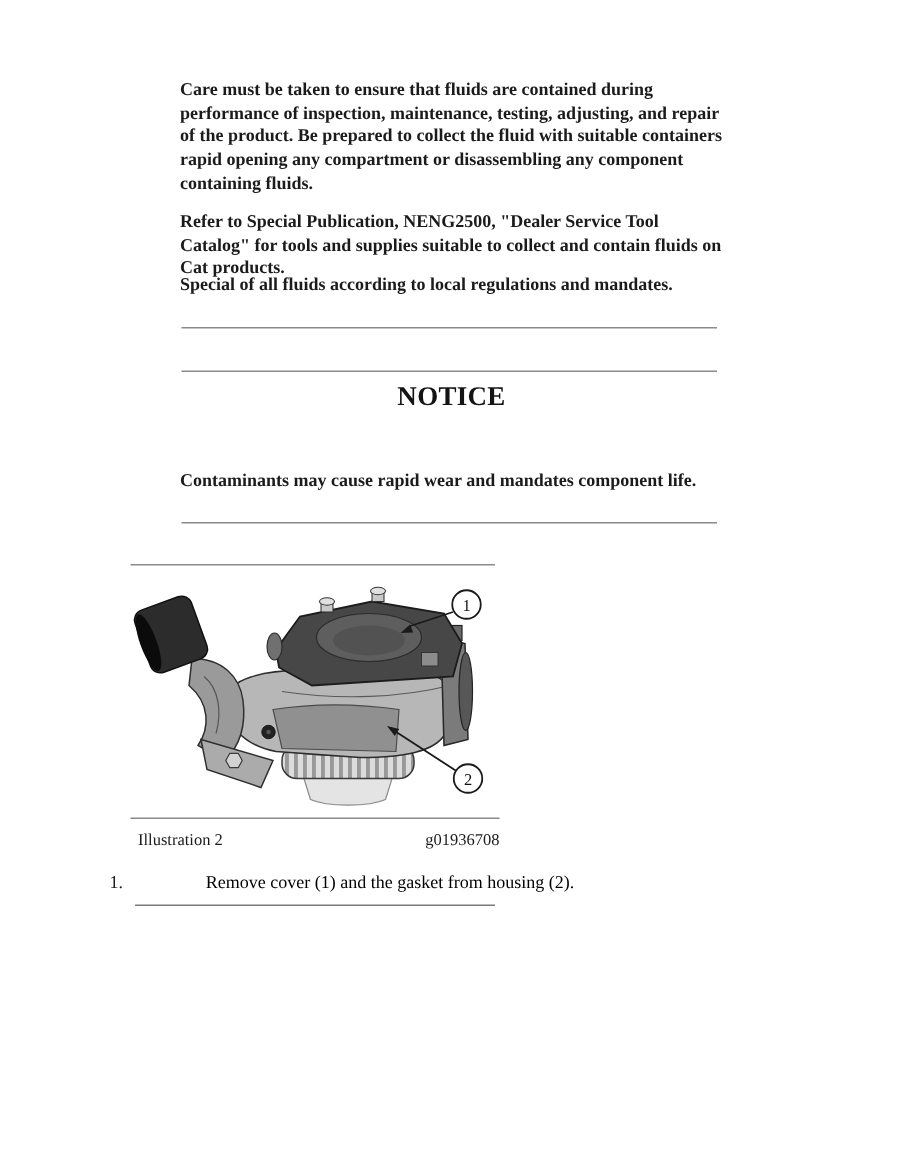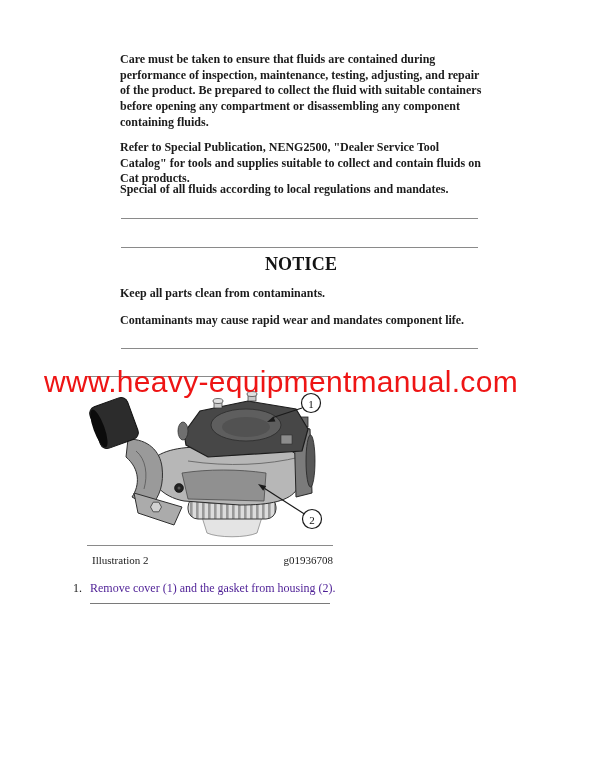--- a/index.html
+++ b/index.html
@@ -34,43 +34,41 @@
   .caption-row {
     position:absolute; left:92px; top:554px; width:241px;
     display:flex; justify-content:space-between;
     font-size:11px; color:#1a1a1a;
   }
   .step-number {
     position:absolute; left:73px; top:581px; font-size:12px; color:#1b1b1b;
   }
   .step-text {
     position:absolute; left:90px; top:581px; width:340px;
-    font-size:12px; color:#4c1d95;
+    font-size:12px; color:#000000;text-align:center;
   }
   .callout-num {
     font-family:"Liberation Serif", serif; font-size:11px; fill:#111111;
   }
 </style>
 </head>
 <body>
 
 <div class="page">
 
-  <div class="para" style="top:52px;">Care must be taken to ensure that fluids are contained during performance of inspection, maintenance, testing, adjusting, and repair of the product. Be prepared to collect the fluid with suitable containers before opening any compartment or disassembling any component containing fluids.</div>
+  <div class="para" style="top:52px;">Care must be taken to ensure that fluids are contained during performance of inspection, maintenance, testing, adjusting, and repair of the product. Be prepared to collect the fluid with suitable containers rapid opening any compartment or disassembling any component containing fluids.</div>
   <div class="para" style="top:140px;">Refer to Special Publication, NENG2500, "Dealer Service Tool Catalog" for tools and supplies suitable to collect and contain fluids on Cat products.</div>
   <div class="para" style="top:182px;">Special of all fluids according to local regulations and mandates.</div>
 
   <div class="rule" style="left:121px; top:218px; width:357px;"></div>
   <div class="rule" style="left:121px; top:247px; width:357px;"></div>
   <div class="notice-title">NOTICE</div>
-  <div class="para" style="top:286px;">Keep all parts clean from contaminants.</div>
   <div class="para" style="top:313px;">Contaminants may cause rapid wear and mandates component life.</div>
   <div class="rule" style="left:121px; top:348px; width:357px;"></div>
 
-  <div class="watermark">www.heavy-equipmentmanual.com</div>
 
   <div class="rule" style="left:87px; top:376px; width:243px;"></div>
 
   <svg class="illus-svg" width="245" height="162" viewBox="0 0 245 162" xmlns="http://www.w3.org/2000/svg">
     <defs>
       <pattern id="teeth" width="6" height="24" patternUnits="userSpaceOnUse">
         <rect width="6" height="24" fill="#dcdcdc"></rect>
         <rect x="0" width="2.6" height="24" fill="#999999"></rect>
       </pattern>
     </defs>

